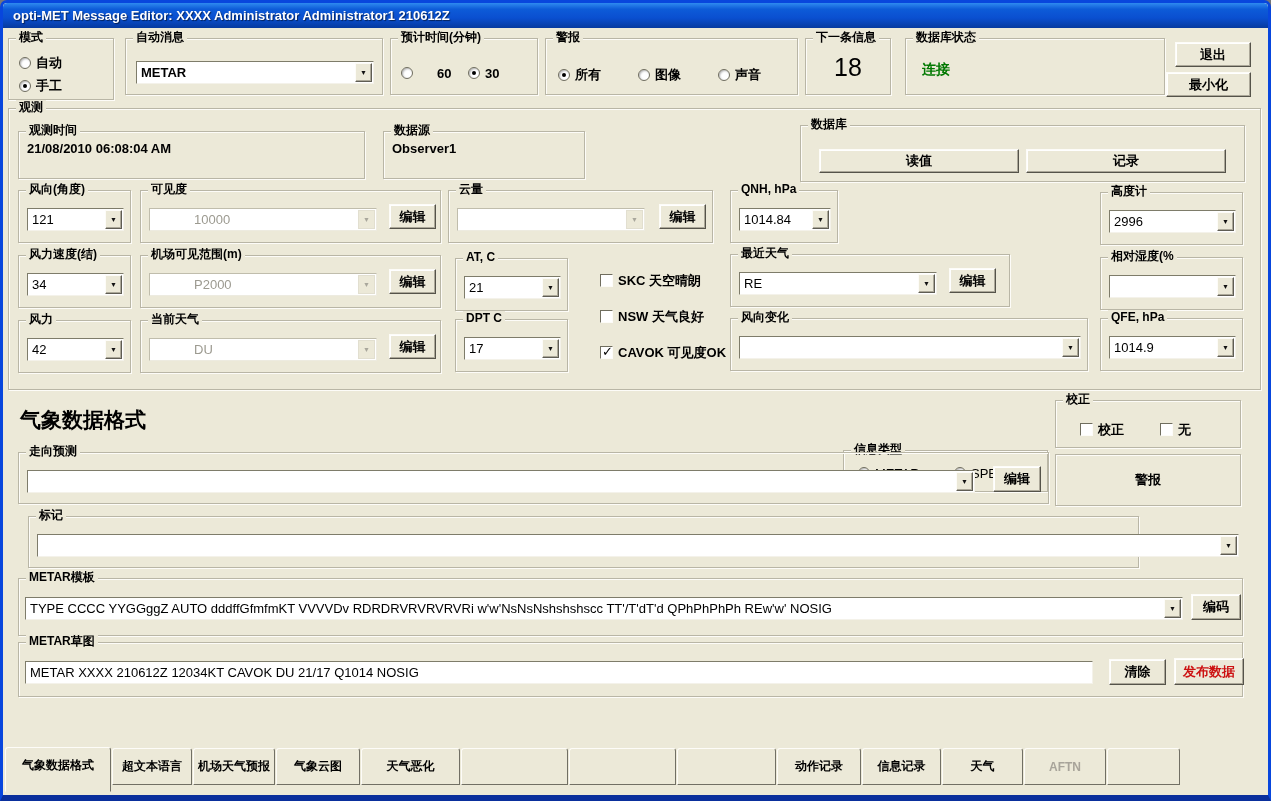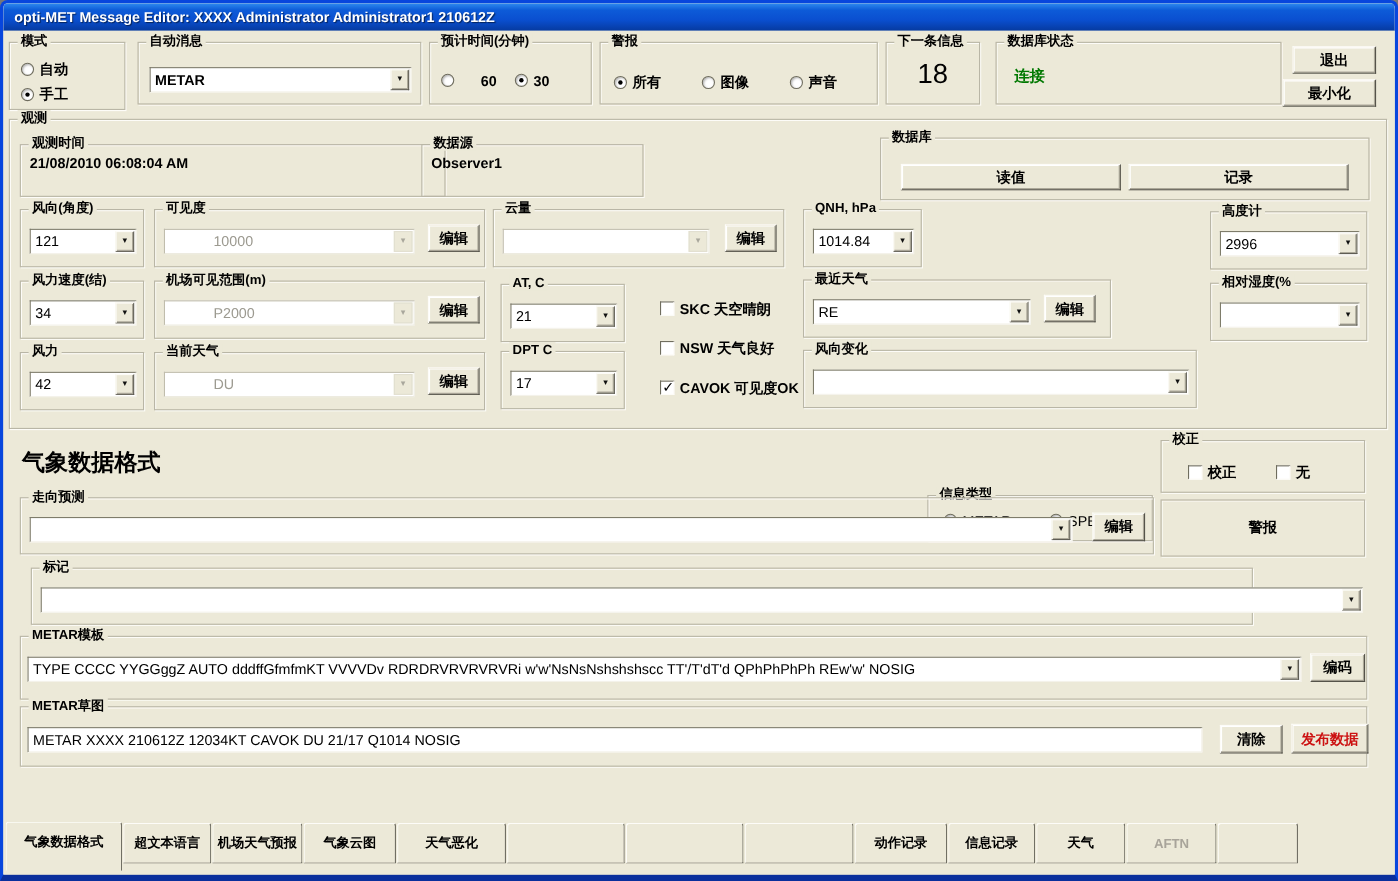--- a/index.html
+++ b/index.html
@@ -150,21 +150,21 @@
       <span class="dbstatus">连接</span>
     </div>
 
     <div class="btn" style="left:1172px;top:14px;width:76px;height:25px;">退出</div>
     <div class="btn" style="left:1163px;top:44px;width:85px;height:25px;">最小化</div>
 
     <div class="gb" style="left:5px;top:80px;width:1253px;height:282px;">
       <span class="cap">观测</span>
     </div>
 
-    <div class="gb" style="left:15px;top:103px;width:387px;height:48px;">
+    <div class="gb" style="left:15px;top:103px;width:347px;height:48px;">
       <span class="cap">观测时间</span>
       <span class="statictext" style="left:8px;top:9px;">21/08/2010 06:08:04 AM</span>
     </div>
 
     <div class="gb" style="left:380px;top:103px;width:202px;height:48px;">
       <span class="cap">数据源</span>
       <span class="statictext" style="left:8px;top:9px;">Observer1</span>
     </div>
 
     <div class="gb" style="left:797px;top:97px;width:445px;height:57px;">
@@ -296,20 +296,27 @@
     </div>
 
     <div class="gb" style="left:727px;top:290px;width:358px;height:53px;">
       <span class="cap">风向变化</span>
       <span class="combo" style="left:8px;top:17px;width:342px;">
         <span class="val"></span>
         <span class="arrow"></span>
       </span>
     </div>
 
+    <div class="gb" style="left:1097px;top:290px;width:143px;height:53px;">
+      <span class="cap">QFE, hPa</span>
+      <span class="combo" style="left:8px;top:17px;width:127px;">
+        <span class="val">1014.9</span>
+        <span class="arrow"></span>
+      </span>
+    </div>
 
     <div class="bigtitle" style="left:17px;top:378px;">气象数据格式</div>
 
     <div class="gb" style="left:840px;top:378px;width:205px;height:42px;margin-top:44px;">
       <span class="cap">信息类型</span>
       <span class="opt" style="left:14px;top:14px;font-weight:normal;">
         <span class="radio sel"></span>
         <span class="lbl">METAR</span>
       </span>
       <span class="opt" style="left:110px;top:14px;font-weight:normal;">

